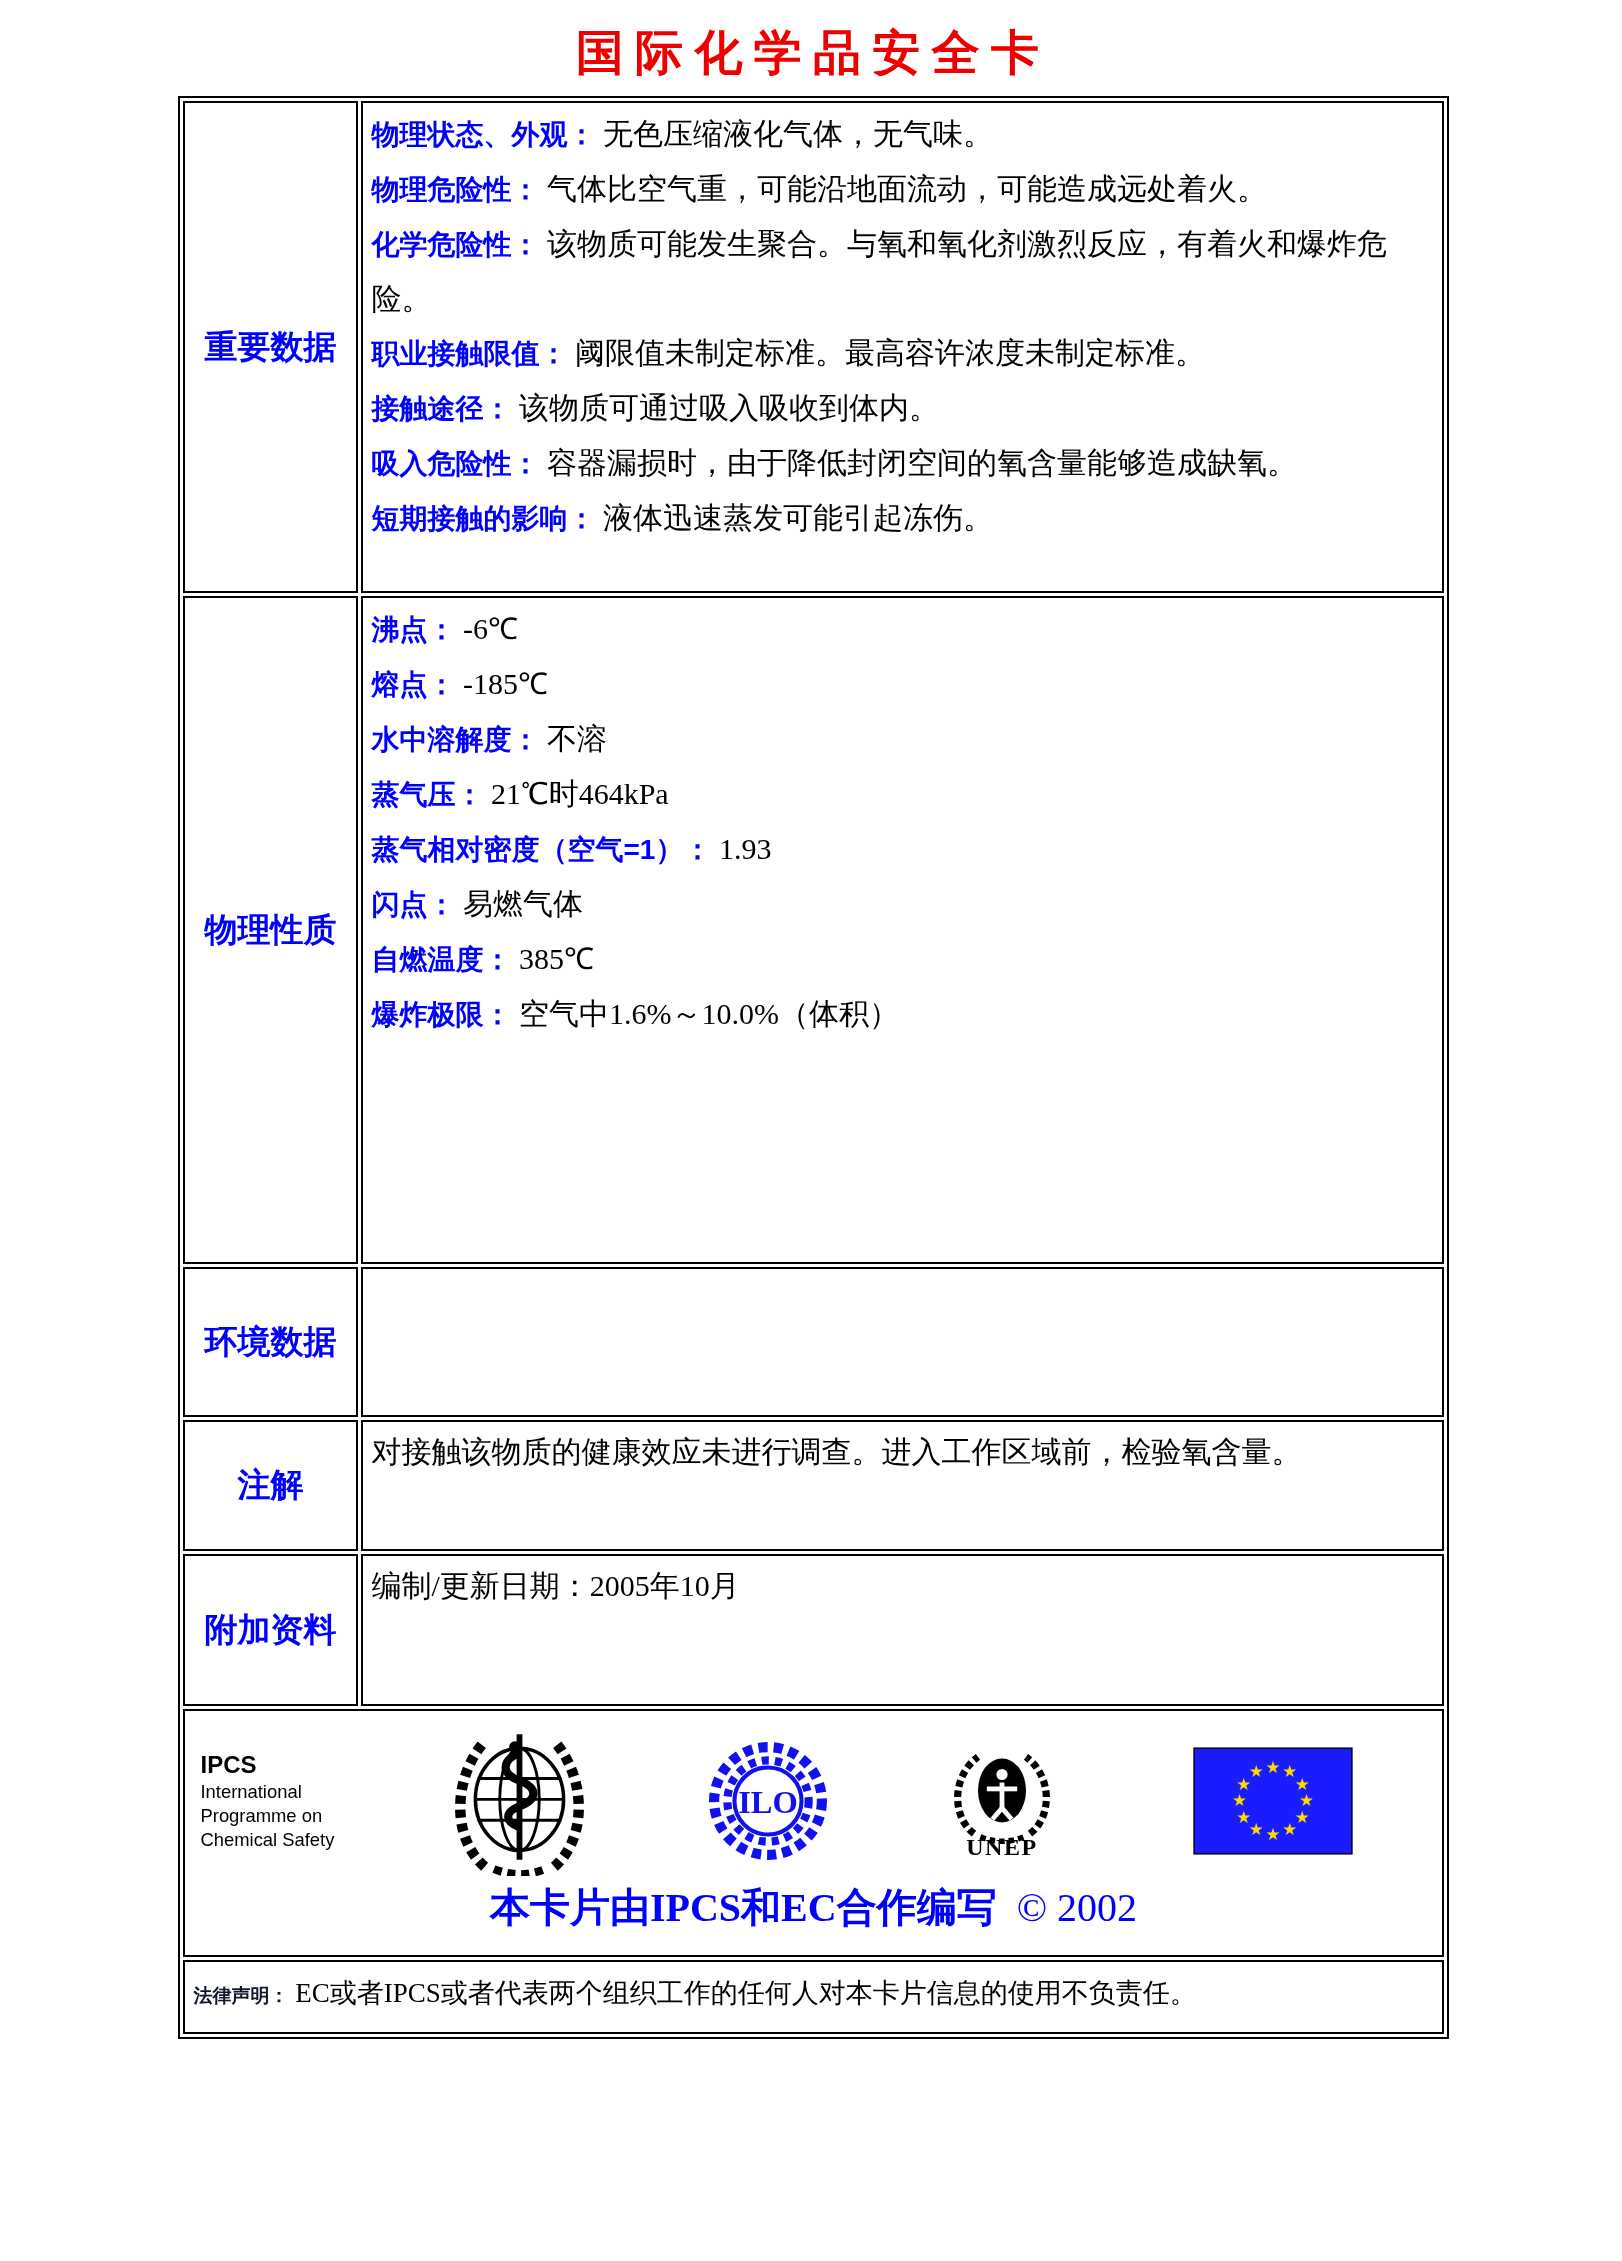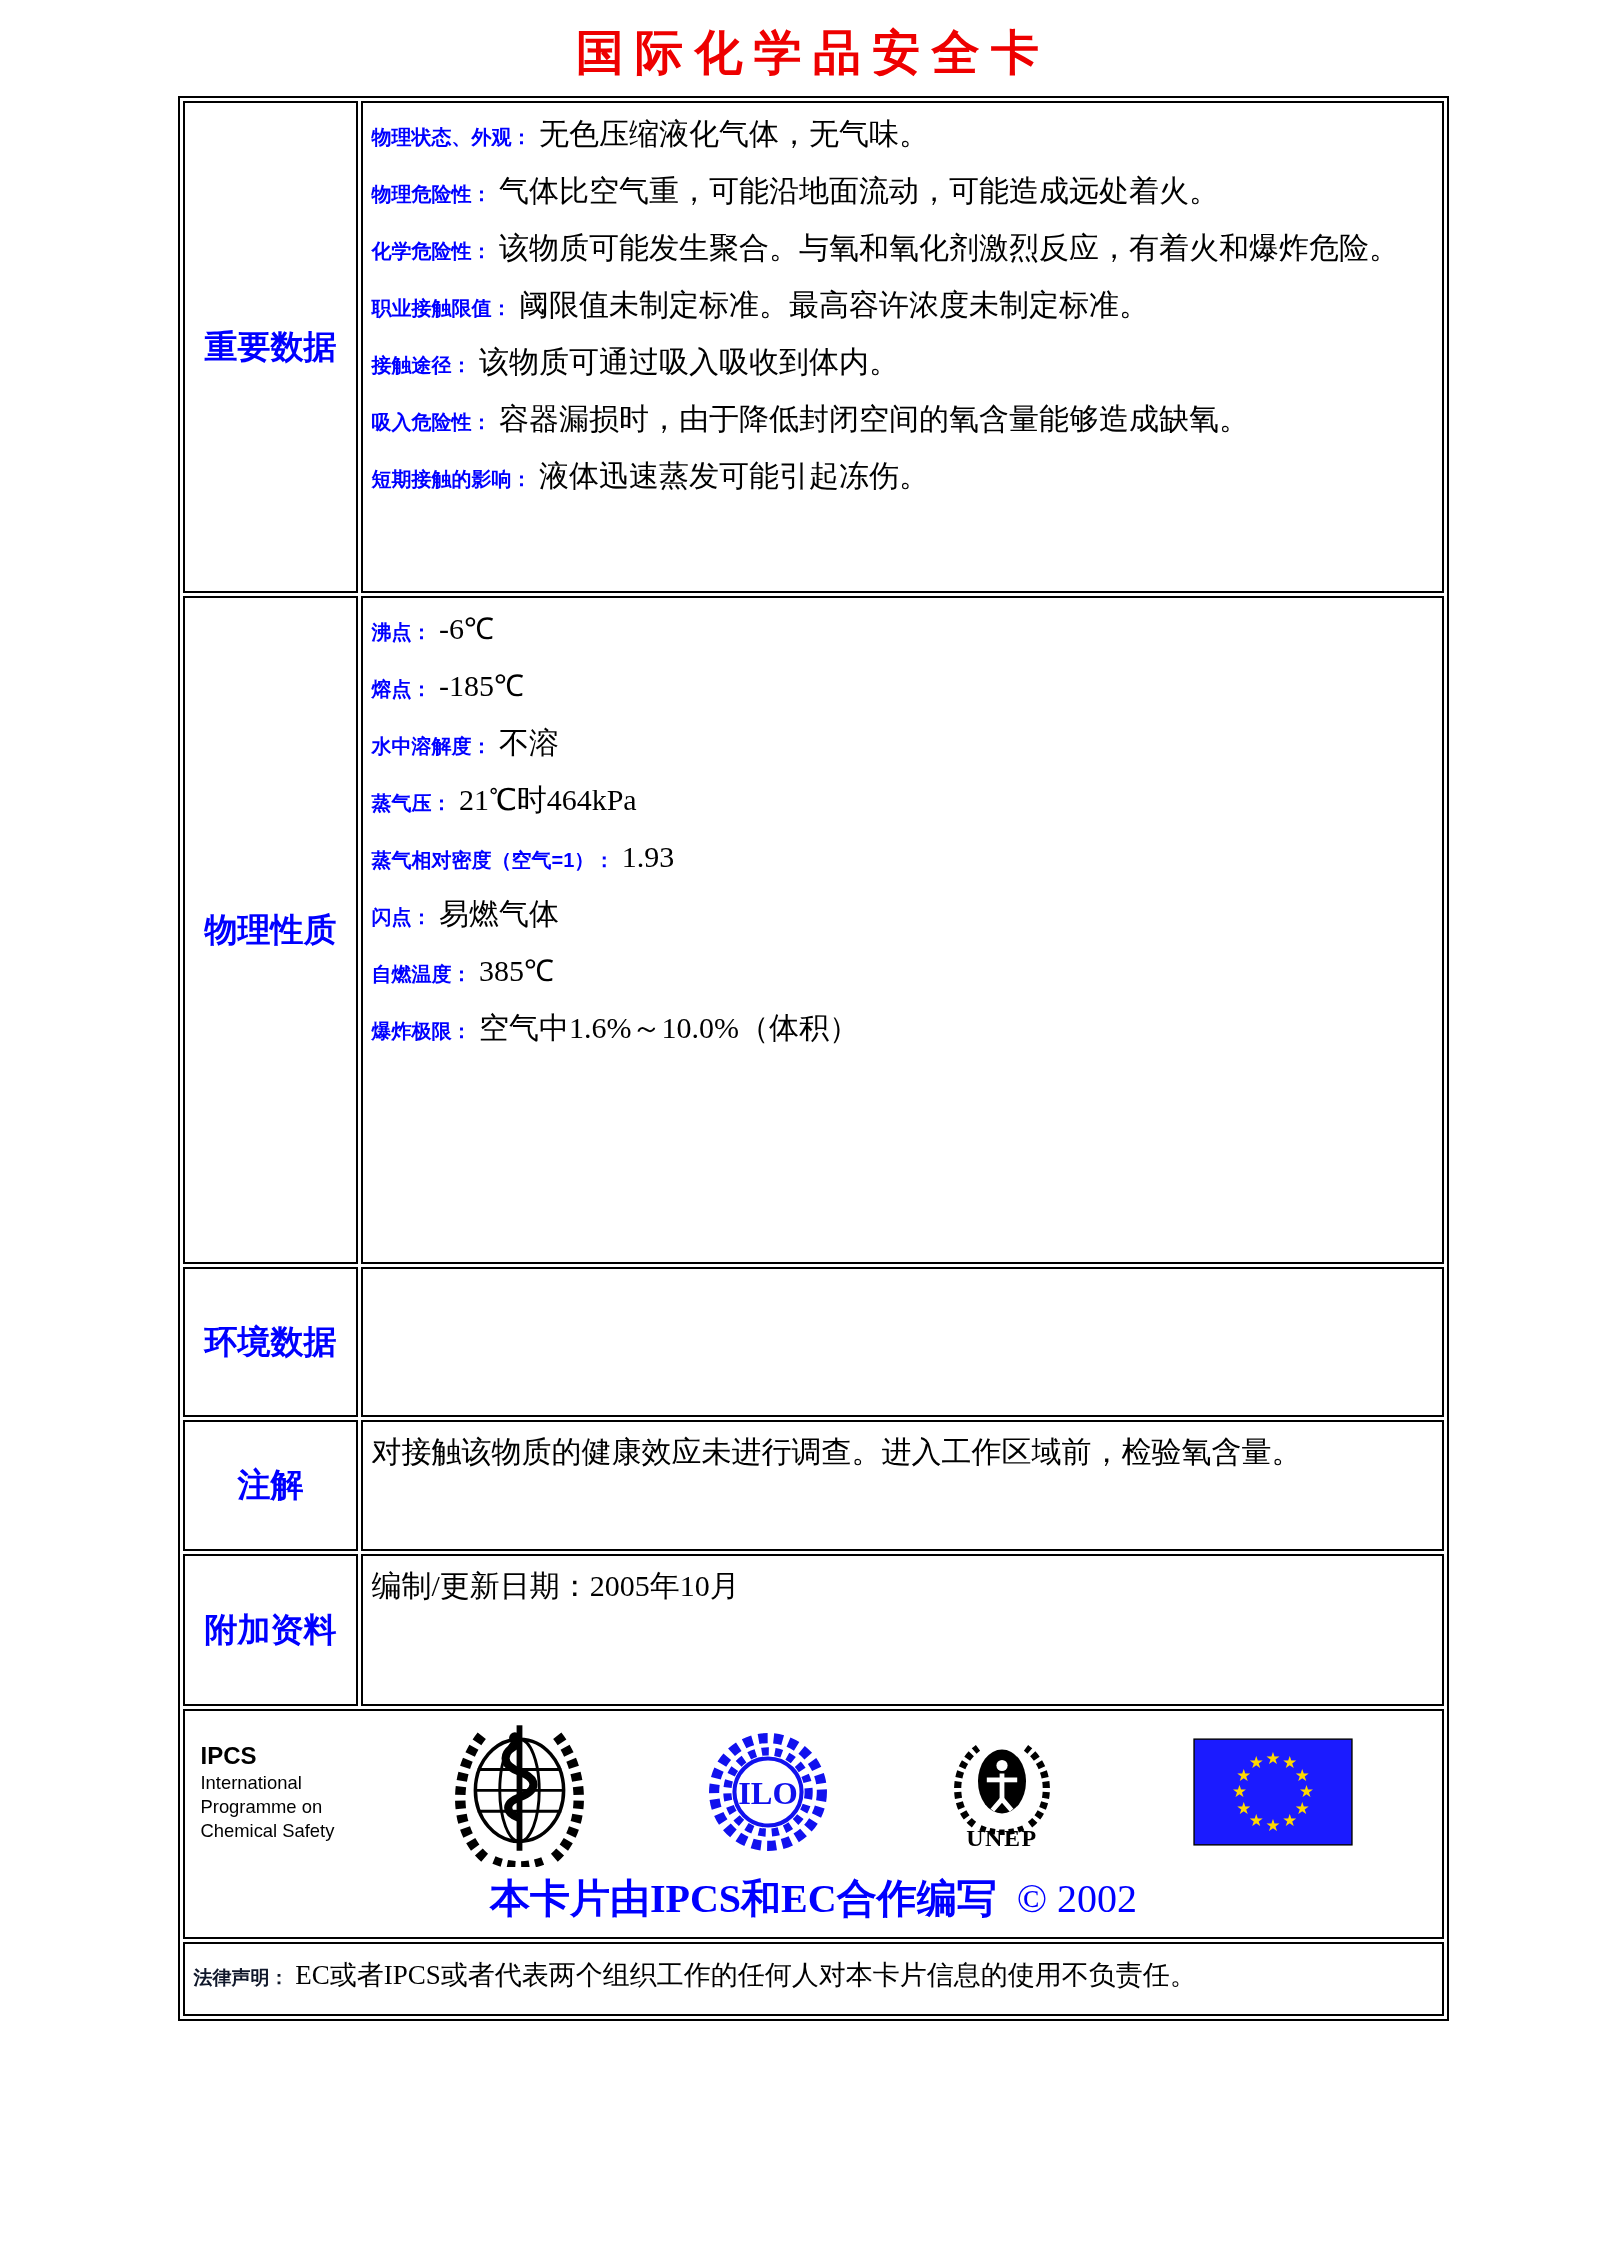--- a/index.html
+++ b/index.html
@@ -9,21 +9,21 @@
     color:#ee0000;letter-spacing:11.3px;}
   table.card{margin-left:178px;width:1271px;border:2.8px solid #000;
     border-collapse:separate;border-spacing:3.5px;table-layout:fixed;background:#fff;}
   td{border:2.1px solid #000;vertical-align:top;background:#fff;box-sizing:border-box;
     padding:4.2px 8.5px;overflow:hidden;}
   td.lblcell{text-align:center;vertical-align:middle;padding:0;}
   .sec-label{font-family:"Liberation Sans",sans-serif;font-weight:bold;
     font-size:33px;color:#0000ff;}
   .hdr-row{display:flex;justify-content:space-between;align-items:center;height:100%;}
   .hdr-left{font-size:31px;}
-  .fl{font-family:"Liberation Sans",sans-serif;font-weight:bold;font-size:20px;color:#0000ff;}
+  .fl{font-family:"Liberation Sans",sans-serif;font-weight:bold;font-size:28px;color:#0000ff;}
   .hdr-left .fl{font-size:31px;}
   .fv{font-family:"Liberation Serif",serif;font-size:30px;color:#000;}
   .hdr-left .fv,.chem-name{font-size:31px;}
   .content{font-size:30px;line-height:54px;}
   .line{white-space:normal;}
   .plain-text{font-size:30px;line-height:51px;}
   
   .logos-strip{display:flex;align-items:center;height:139px;}
   .ipcs-block{width:177px;margin-left:8.5px;font-family:"Liberation Sans",sans-serif;}
   .ipcs-acronym{font-weight:bold;font-size:24px;line-height:31px;}
@@ -147,21 +147,21 @@
   <tr>
     <td class="lblcell" style="height:152px;">
       <span class="sec-label">附加资料</span>
     </td>
     <td class="content">
       <div class="plain-text">编制/更新日期：2005年10月</div>
     </td>
   </tr>
 
   <tr>
-    <td colspan="2" style="height:180px;padding:11px 7px;">
+    <td colspan="2" style="height:180px;padding:20px 7px;">
       <div class="logos-strip">
         <div class="ipcs-block">
           <div class="ipcs-acronym">IPCS</div>
           <div class="ipcs-line">International</div>
           <div class="ipcs-line">Programme on</div>
           <div class="ipcs-line">Chemical Safety</div>
         </div>
 
         <svg class="logo who" width="141" height="151" viewBox="0 0 120 130">
           <path d="M30,122 C2,98 2,46 30,14" fill="none" stroke="#000" stroke-width="9" stroke-dasharray="7 5"></path>

